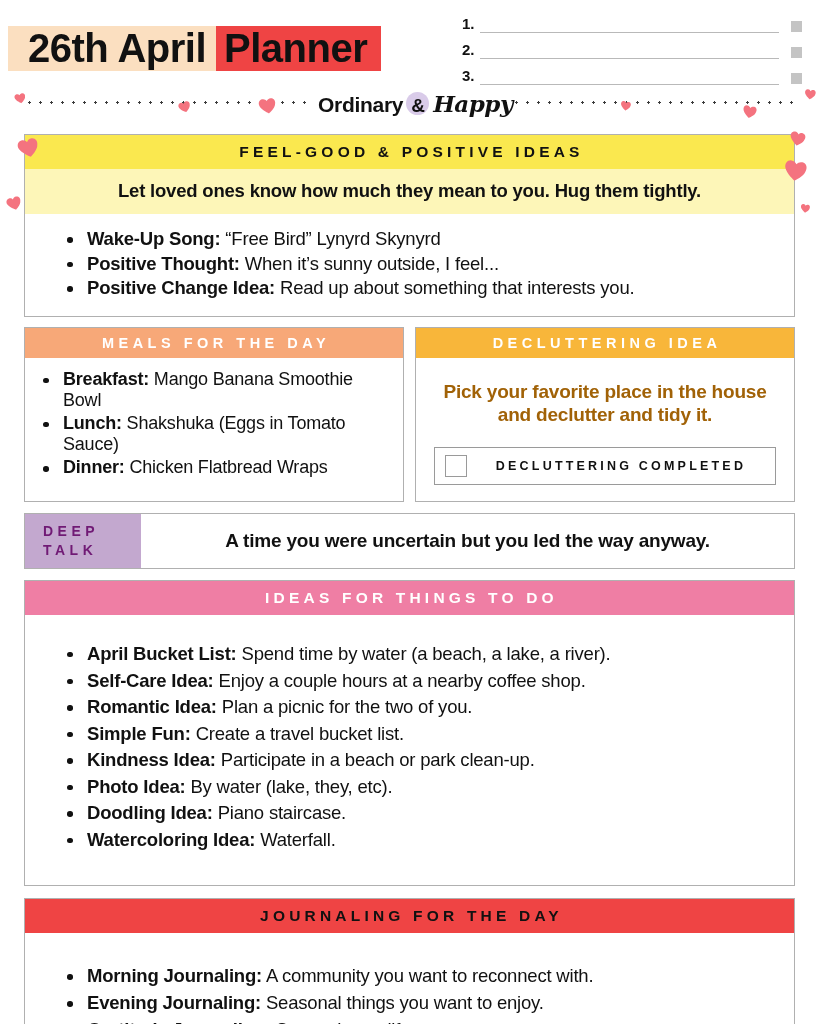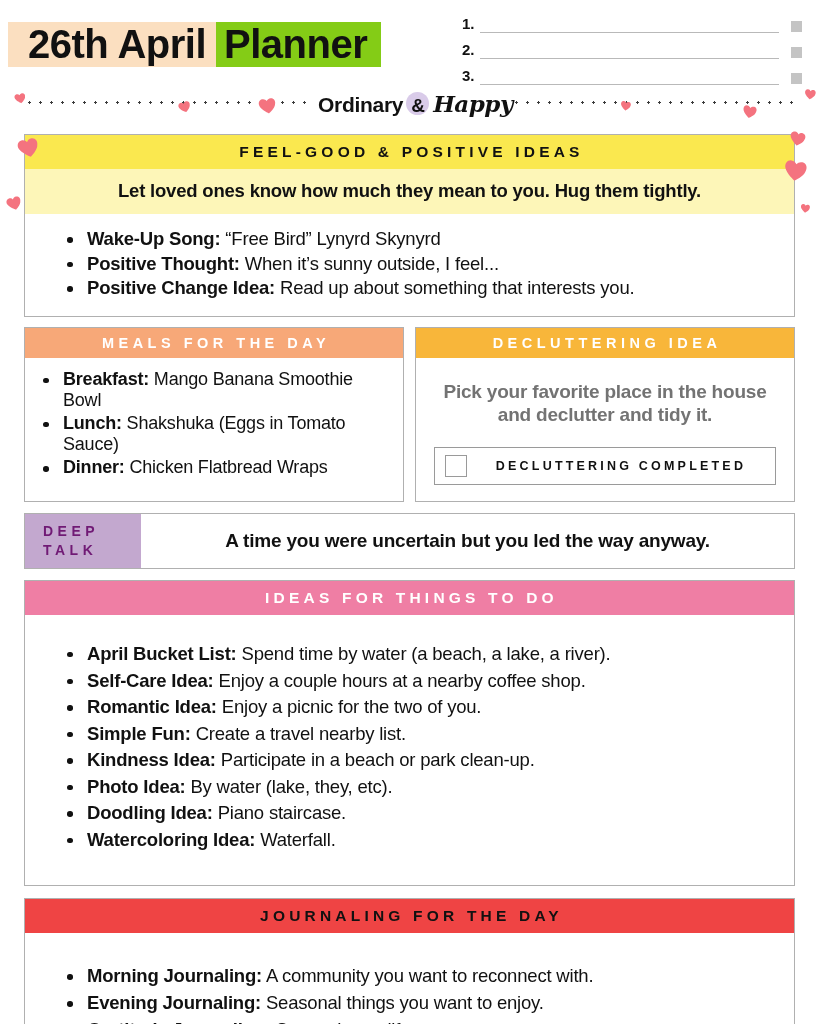--- a/index.html
+++ b/index.html
@@ -24,38 +24,38 @@
     position: relative;
     height: 88px;
     padding: 0;
   }
 
   .title-wrap {
     position: absolute;
     left: 8px;
     top: 17px;
     display: flex;
-    align-items: center;
+    align-items: flex-end;
     height: 54px;
   }
 
   .title-date {
     background: #fbdfc0;
     display: flex;
     align-items: center;
     padding: 0 10px 0 20px;
     font-size: 40px;
     font-weight: bold;
     letter-spacing: -0.5px;
     color: #111;
     font-family: "Liberation Sans", sans-serif;
   }
 
   .title-planner {
-    background: #84cc16;
+    background: #ef4444;
     display: flex;
     align-items: center;
     padding: 0 14px 0 8px;
     font-size: 40px;
     font-weight: bold;
     letter-spacing: -0.5px;
     color: #111;
     font-family: "Liberation Sans", sans-serif;
   }
 
@@ -262,21 +262,21 @@
   .col-body-meals ul.bullets li {
     font-size: 18px;
     line-height: 1.2;
     margin-bottom: 1px;
   }
 
   .declutter-text {
     text-align: center;
     font-size: 19px;
     font-weight: bold;
-    color: #737373;
+    color: #a16207;
     padding: 22px 20px 6px;
     line-height: 1.25;
     letter-spacing: -0.2px;
   }
 
   .declutter-checkrow {
     margin: 14px 18px 16px;
     border: 1.4px solid #9a9a9a;
     display: flex;
     align-items: center;
@@ -444,22 +444,22 @@
     </div>
     <div class="deep-talk-text">A time you were uncertain but you led the way anyway.</div>
   </div>
 
   <div class="card mt-ideas">
     <div class="card-head head-pink">IDEAS FOR THINGS TO DO</div>
     <div class="card-body ideas-body">
       <ul class="bullets">
         <li><b>April Bucket List:</b> <span>Spend time by water (a beach, a lake, a river).</span></li>
         <li><b>Self-Care Idea:</b> <span>Enjoy a couple hours at a nearby coffee shop.</span></li>
-        <li><b>Romantic Idea:</b> <span>Enjoy a picnic for the two of you.</span></li>
-        <li><b>Simple Fun:</b> <span>Create a travel nearby list.</span></li>
+        <li><b>Romantic Idea:</b> <span>Plan a picnic for the two of you.</span></li>
+        <li><b>Simple Fun:</b> <span>Create a travel bucket list.</span></li>
         <li><b>Kindness Idea:</b> <span>Participate in a beach or park clean-up.</span></li>
         <li><b>Photo Idea:</b> <span>By water (lake, they, etc).</span></li>
         <li><b>Doodling Idea:</b> <span>Piano staircase.</span></li>
         <li><b>Watercoloring Idea:</b> <span>Waterfall.</span></li>
       </ul>
     </div>
   </div>
 
   <div class="card mt-journal">
     <div class="card-head head-yellow-soft">JOURNALING FOR THE DAY</div>

